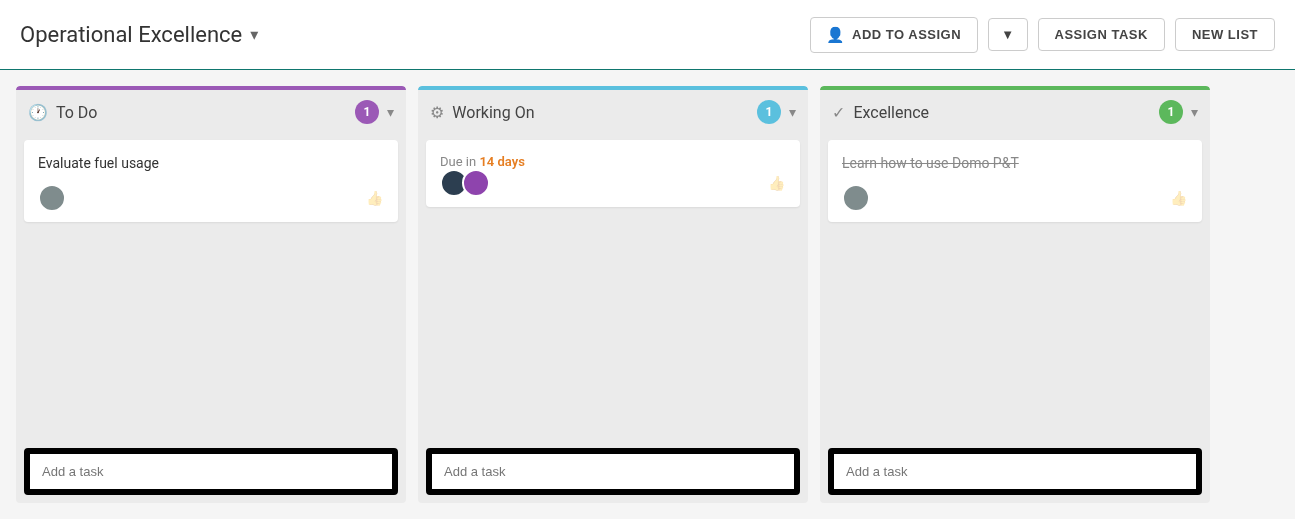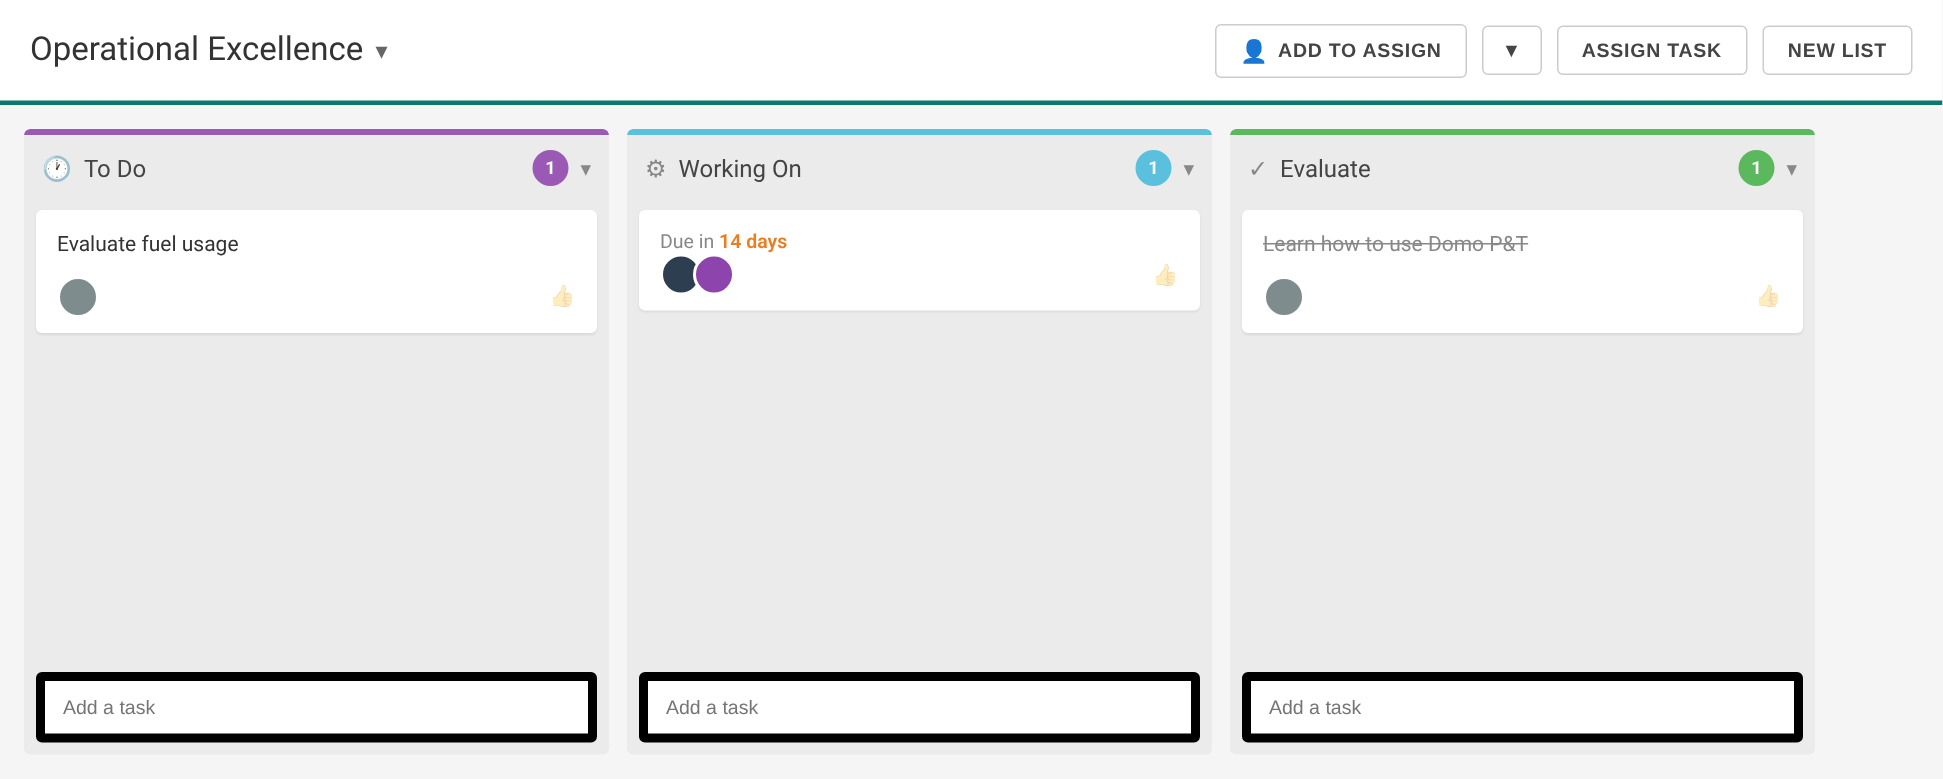--- a/index.html
+++ b/index.html
@@ -11,21 +11,21 @@
       overflow: hidden;
     }
 
     
     .header {
       display: flex;
       align-items: center;
       justify-content: space-between;
       padding: 12px 20px;
       background: #fff;
-      border-bottom: 3px solid #0f766e;
+      border-bottom: 1px solid #0f766e;
       height: 70px;
     }
     .header-left {
       display: flex;
       align-items: center;
       gap: 8px;
     }
     .project-title {
       font-size: 22px;
       font-weight: 400;
@@ -280,21 +280,21 @@
             <span class="like-icon" style="opacity: 0.3;">👍</span>
           </div>
         </div>
       </div>
       <div class="add-task-row"><input class="add-task-input" type="text" placeholder="Add a task" style=""></div>
     </div>
     <div class="column">
       <div class="column-top-bar completed-bar"></div>
       <div class="column-header">
         <span class="col-icon">✓</span>
-        <span class="col-title">Evaluate</span>
+        <span class="col-title">Excellence</span>
         <span class="badge badge-green">1</span>
         <span class="col-chevron">▾</span>
       </div>
       <div class="column-body">
         <div class="task-card">
           <div class="task-title completed-text">Learn how to use Domo P&amp;T</div>
           <div class="task-footer">
             <div class="avatars">
               <div class="avatar avatar-1"></div>
             </div>

